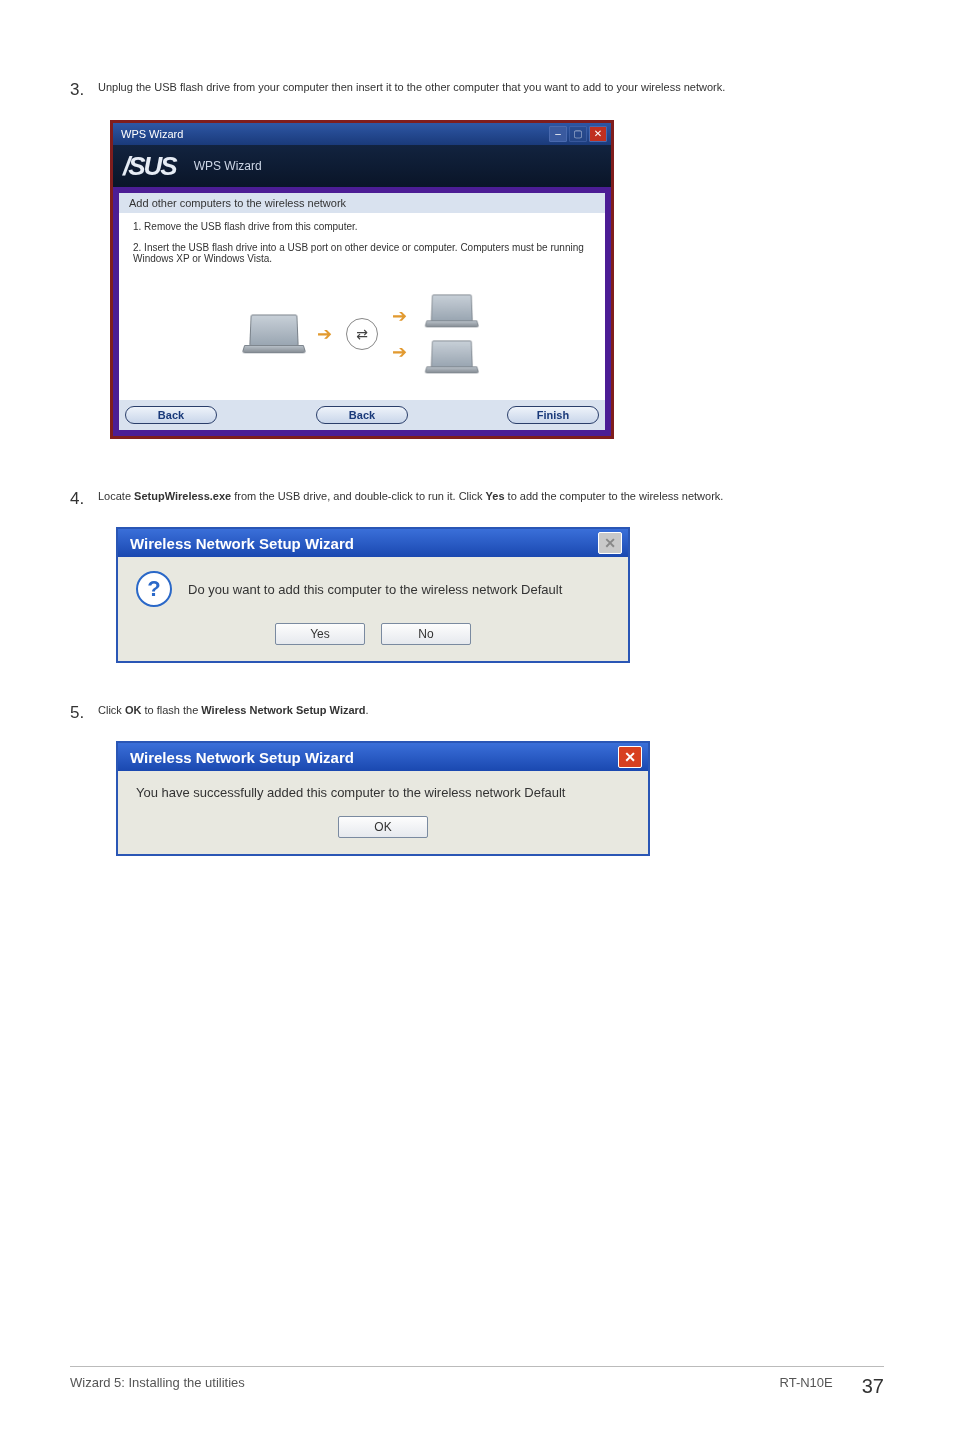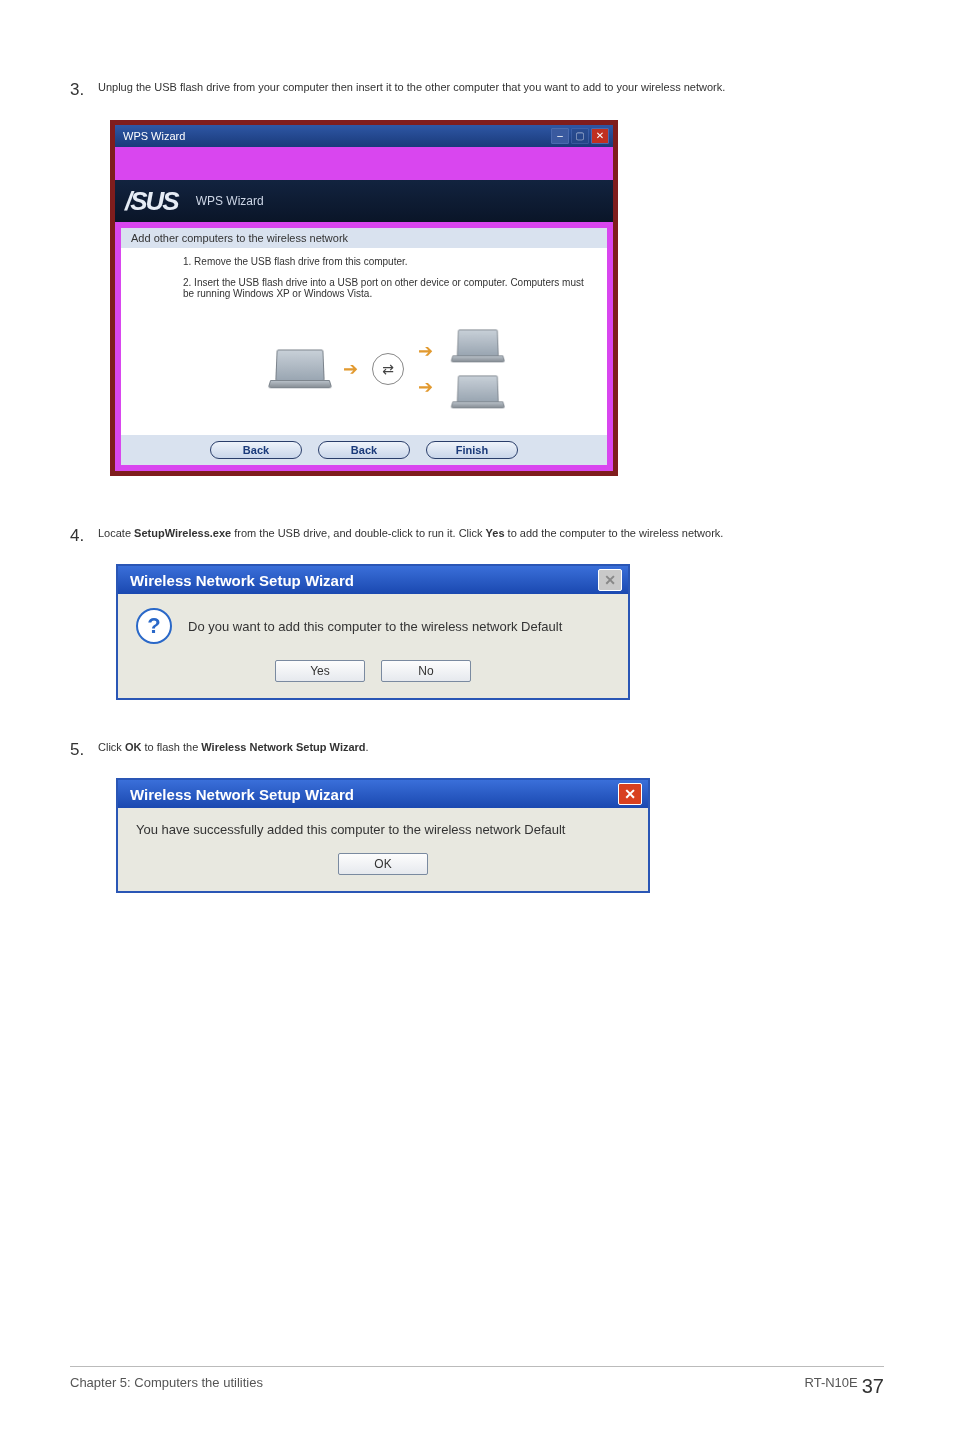--- a/index.html
+++ b/index.html
@@ -30,22 +30,22 @@
     font-size: 11px;
     line-height: 1.35;
     text-align: justify;
   }
   .step-body b { font-weight: bold; }
 
   
   .wps-window {
     margin: 20px 0 50px 40px;
     width: 498px;
-    border: 5px solid #7f1d1d;
-    background: #d946ef;
+    border: 3px solid #7f1d1d;
+    background: #4c1d95;
   }
   .wps-titlebar {
     height: 22px;
     background: linear-gradient(#2e57a5, #1a3a7a);
     display: flex;
     align-items: center;
     padding: 0 4px;
     color: #fff;
     font-size: 11px;
   }
@@ -63,21 +63,20 @@
   .wps-titlebar .winbtn.max { background: #2a4a8a; opacity: .6; }
   .wps-titlebar .winbtn.close { background: #c03020; }
 
   .wps-header {
     height: 42px;
     background: linear-gradient(#12233f, #0a1528);
     display: flex;
     align-items: center;
     padding: 0 10px;
     color: #d0d8e8;
-    margin-top: 33px;
   }
   .wps-header .logo {
     font-weight: bold; font-style: italic;
     font-size: 26px; letter-spacing: -2px;
     color: #e6ecf5;
     margin-right: 18px;
     font-family: Arial Black, Arial, sans-serif;
   }
   .wps-header .label { font-size: 12px; color: #cdd6e6; }
 
@@ -89,21 +88,20 @@
   .wps-panel-title {
     background: #d9e2ef;
     padding: 4px 10px;
     font-size: 11px;
     font-weight: normal;
   }
   .wps-panel-content {
     padding: 8px 14px 6px 14px;
     font-size: 10px;
     color: #333;
-    margin-left: 48px;
   }
   .wps-panel-content p { margin: 0 0 10px 0; }
 
   .wps-illustration {
     height: 120px;
     display: flex;
     align-items: center;
     justify-content: center;
     gap: 14px;
   }
@@ -141,21 +139,21 @@
   .split-arrows {
     display: flex; flex-direction: column; gap: 14px;
     font-size: 18px; color: #e29a30;
   }
   .laptops-right { display: flex; flex-direction: column; gap: 6px; }
 
   .wps-buttons {
     background: #d9e2ef;
     padding: 6px;
     display: flex;
-    justify-content: center;
+    justify-content: space-between;
     gap: 16px;
   }
   .pill-btn {
     width: 90px;
     padding: 2px 0;
     border: 1px solid #2a3e6a;
     border-radius: 10px;
     background: linear-gradient(#eef3fa, #c9d6ea);
     color: #1a3a7a;
     font-size: 11px;
@@ -223,21 +221,21 @@
     position: absolute;
     bottom: 40px;
     left: 70px; right: 70px;
     border-top: 1px solid #bbb;
     padding-top: 8px;
     display: flex;
     font-size: 13px;
     color: #555;
   }
   .footer .l { flex: 1; }
-  .footer .pg { font-size: 20px; color: #333; margin-left: 4px; }
+  .footer .pg { font-size: 20px; color: #333; margin-left: 29px; }
 </style>
 </head>
 <body>
 
 <div class="page">
 
   <div class="step">
     <div class="step-num">3.</div>
     <div class="step-body">Unplug the USB flash drive from your computer then insert it to the other computer that you want to add to your wireless network.</div>
   </div>
@@ -333,16 +331,16 @@
         <div class="dlg-btns">
           <div class="win-btn">OK</div>
         </div>
       </div>
     </div>
   </div>
 
 </div>
 
 <div class="footer">
-  <span class="l">Chapter 5: Computers the utilities</span>
+  <span class="l">Wizard 5: Installing the utilities</span>
   <span>RT-N10E</span>
   <span class="pg">37</span>
 </div>
 
 </body></html>

